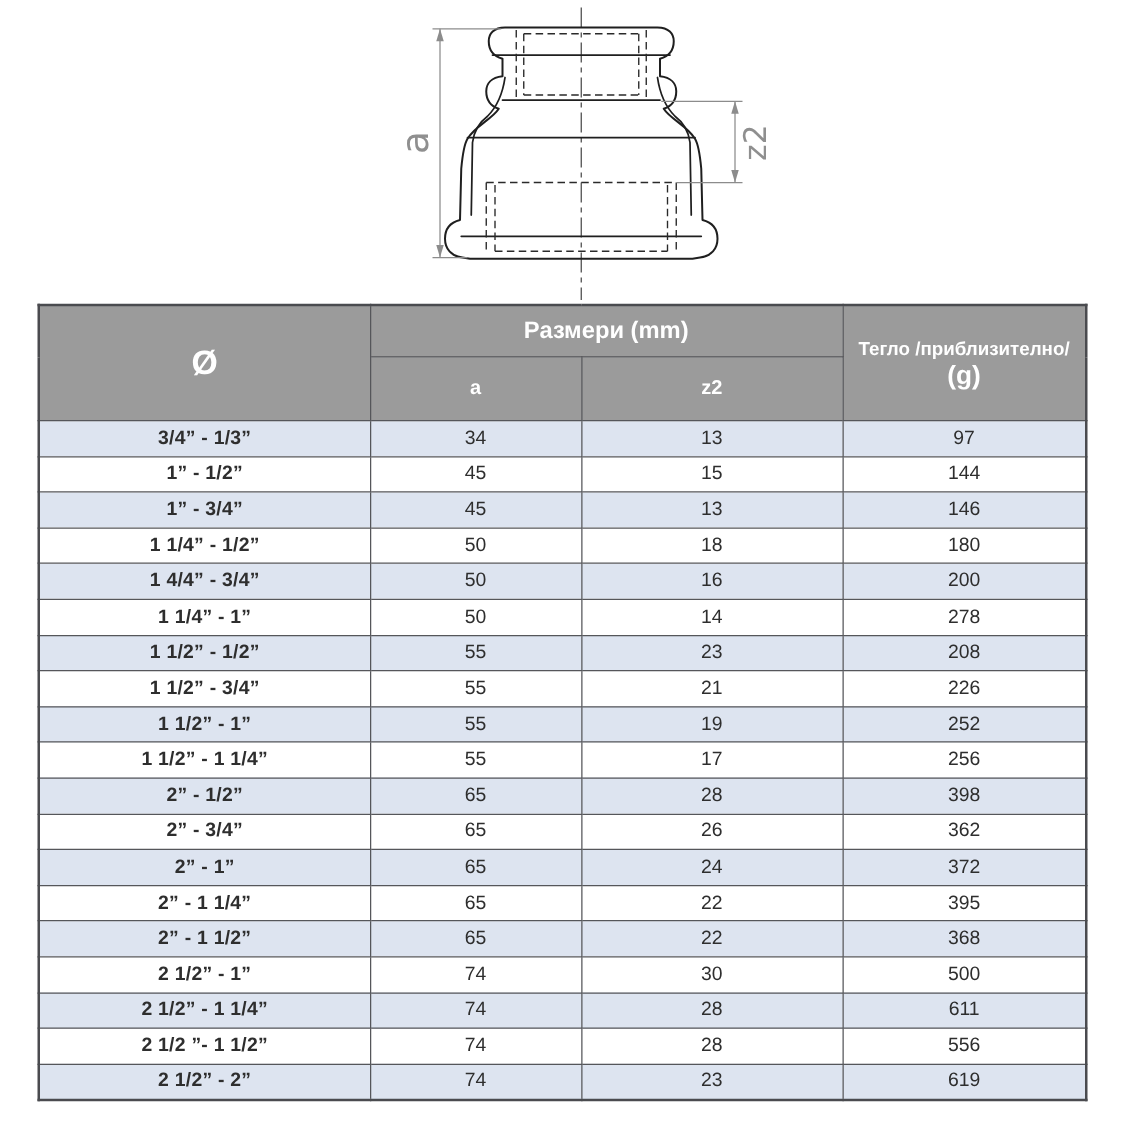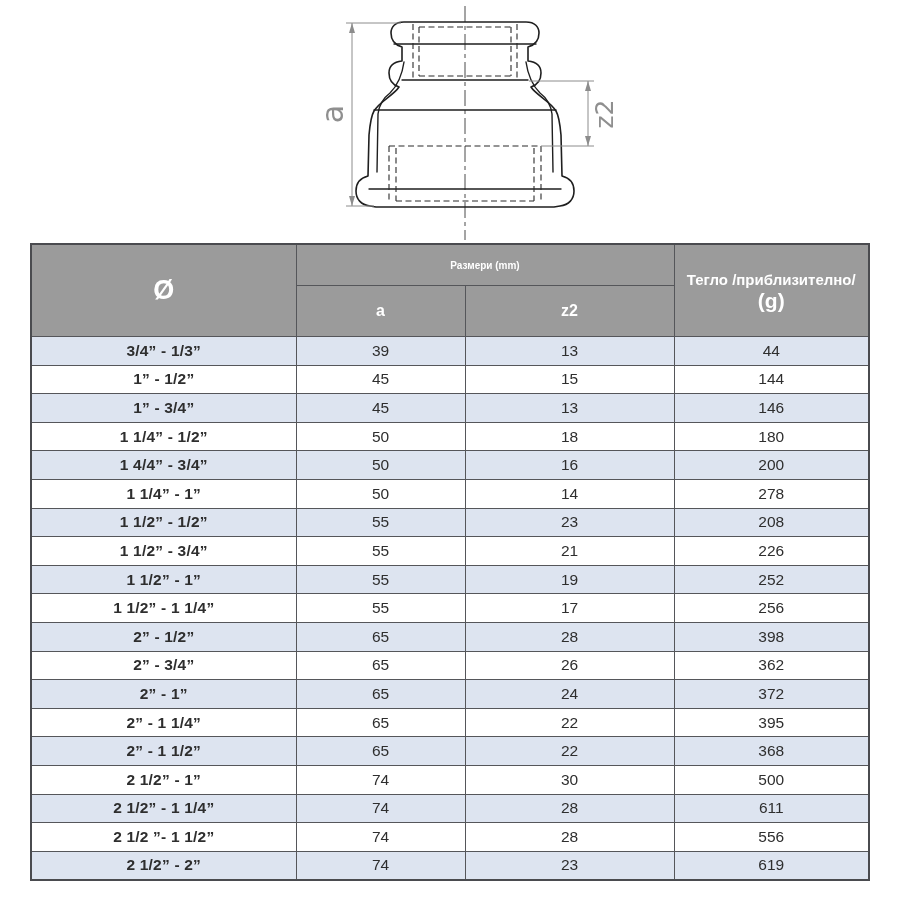--- a/index.html
+++ b/index.html
@@ -36,21 +36,21 @@
 
   table.dims th {
     background: #9b9b9b;
     color: #ffffff;
     border: 1px solid #55565a;
     font-weight: bold;
     text-align: center;
     vertical-align: middle;
     padding: 0;
   }
-  th.h-group { height: 40px; font-size: 10px; margin-top: 32px; }
+  th.h-group { height: 40px; font-size: 19px; margin-top: 32px; }
   th.h-sub   { height: 50px; font-size: 16px; }
   th.h-diam  { font-size: 27px; font-weight: bold; }
   th.h-weight .w-line1 { display: block; font-size: 15px; line-height: 19px; }
   th.h-weight .w-line2 { display: block; font-size: 21px; line-height: 23px; }
 
   table.dims td {
     border: 1px solid #55565a;
     height: 27.6px;
     padding: 0;
     text-align: center;
@@ -167,23 +167,23 @@
         </th>
       </tr>
       <tr>
         <th class="h-sub">a</th>
         <th class="h-sub">z2</th>
       </tr>
     </thead>
     <tbody>
         <tr>
     <td class="c-size">3/4” - 1/3”</td>
-    <td>39</td>
+    <td>34</td>
     <td>13</td>
-    <td>44</td>
+    <td>97</td>
   </tr>
         <tr>
     <td class="c-size">1” - 1/2”</td>
     <td>45</td>
     <td>15</td>
     <td>144</td>
   </tr>
         <tr>
     <td class="c-size">1” - 3/4”</td>
     <td>45</td>

